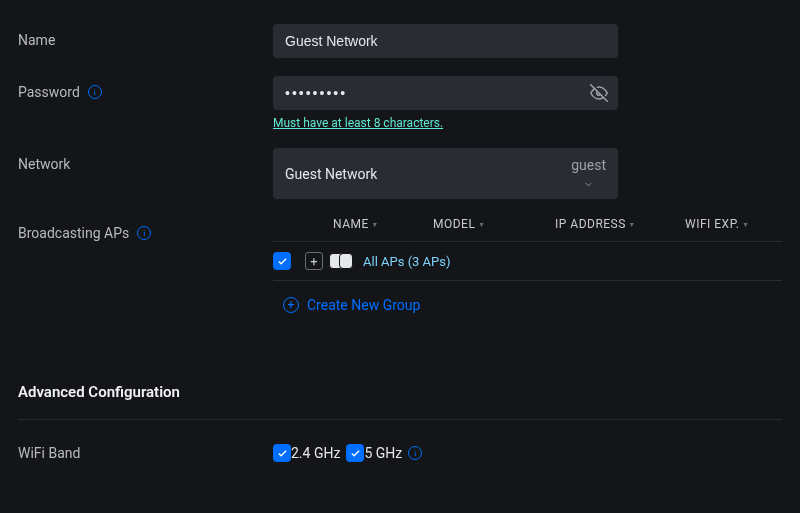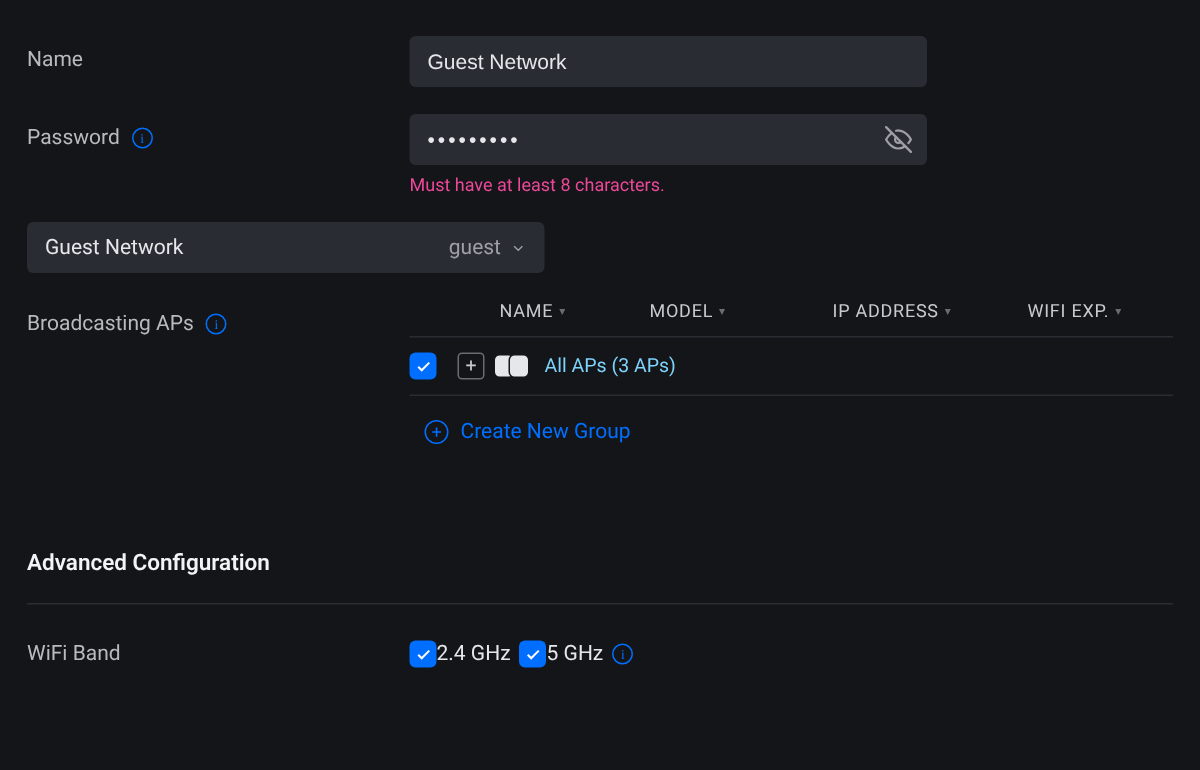--- a/index.html
+++ b/index.html
@@ -47,36 +47,37 @@
   .pw-wrap .input { width: 100%; padding-right: 40px; letter-spacing: 2px; }
   .eye {
     position: absolute;
     right: 10px;
     top: 50%;
     transform: translateY(-50%);
     cursor: pointer;
     color: #9ea0a6;
   }
   .helper {
-    color: #ec4899;
+    color: #5eead4;
     font-size: 12px;
     margin-top: 6px;
+    text-decoration: underline;
   }
   .select {
     background: #2a2c33;
     border-radius: 4px;
     width: 345px;
     padding: 9px 12px;
     display: flex;
     align-items: center;
     justify-content: space-between;
     color: #e6e7ea;
     cursor: pointer;
   }
-  .select-right { color: #9ea0a6; display: flex; align-items: center; gap: 6px; }
+  .select-right { color: #9ea0a6; display: flex; align-items: center; gap: 6px; flex-direction: column; }
   .info-icon {
     display: inline-flex;
     width: 14px; height: 14px;
     border: 1px solid #006fff;
     border-radius: 50%;
     align-items: center;
     justify-content: center;
     font-size: 9px;
     color: #006fff;
     font-style: normal;
@@ -228,20 +229,21 @@
           <line x1="1" y1="1" x2="23" y2="23"></line>
           <path d="M14.12 14.12a3 3 0 1 1-4.24-4.24"></path>
         </svg>
       </span>
     </div>
     <div class="helper">Must have at least 8 characters.</div>
   </div>
 </div>
 
 <div class="row">
+  <div class="label-col">Network</div>
   <div class="field-col">
     <div class="select">
       <span>Guest Network</span>
       <span class="select-right">
         <span>guest</span>
         <span>
           <svg width="11" height="11" viewBox="0 0 24 24" fill="none" stroke="currentColor" stroke-width="2">
               <polyline points="6 9 12 15 18 9"></polyline>
             </svg>
         </span>

